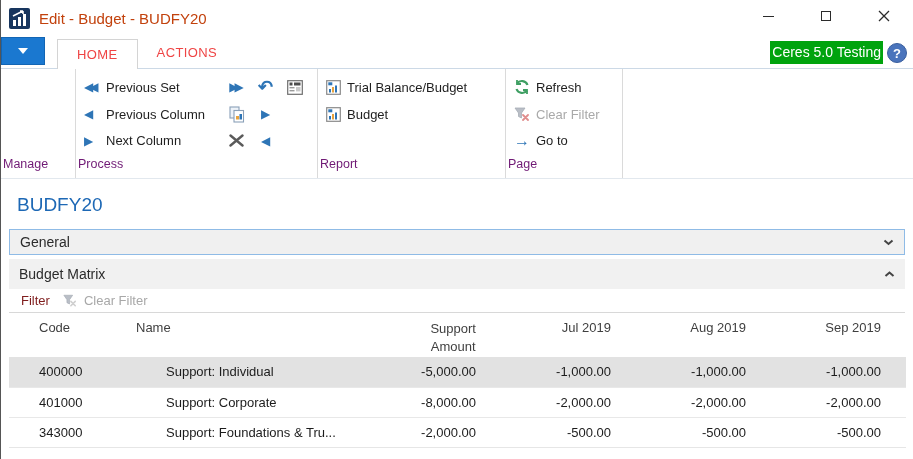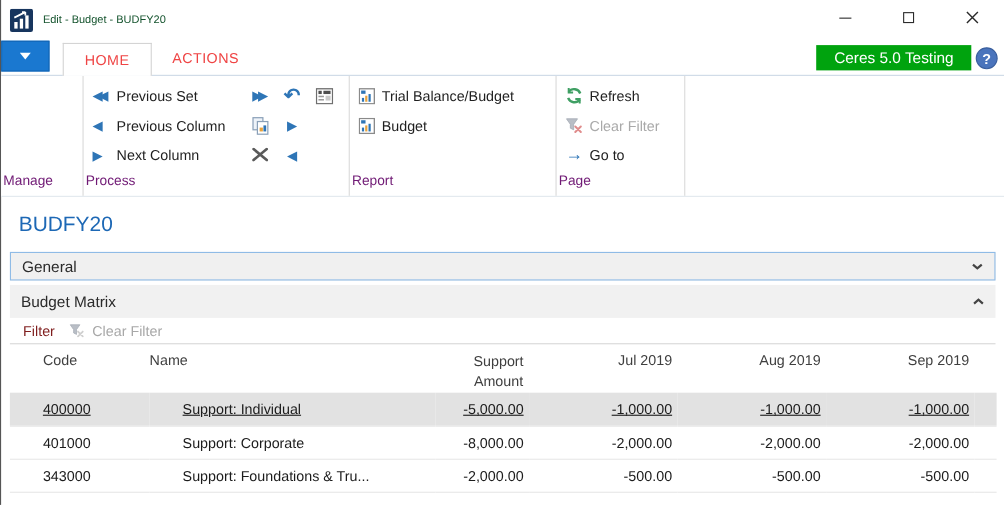--- a/index.html
+++ b/index.html
@@ -7,32 +7,32 @@
   body {
     font-family: "Liberation Sans", sans-serif;
     background: #ffffff;
     border-left: 1px solid #555;
     overflow: hidden;
     color: #1f1f1f;
   }
   
   .titlebar { height: 36px; display: flex; align-items: center; padding-left: 8px; }
   .app-icon { width: 21px; height: 21px; flex: 0 0 auto; }
-  .win-title { font-size: 10px; color: #14532d; margin-left: 9px; white-space: nowrap; }
+  .win-title { font-size: 15px; color: #c2410c; margin-left: 9px; white-space: nowrap; }
   .win-controls { margin-left: auto; display: flex; height: 100%; }
   .win-btn { width: 58px; height: 32px; display: flex; align-items: center; justify-content: center; cursor: default; }
   .glyph-min { width: 11px; border-bottom: 1px solid #2b2b2b; height: 1px; }
   .glyph-max { width: 10px; height: 10px; border: 1px solid #2b2b2b; }
   
   .tabrow { height: 33px; display: flex; align-items: flex-end; border-bottom: 1px solid #ccd9e6; padding-right: 4px; position: relative; }
   .app-menu-btn { width: 44px; height: 28px; background: #1a78d0; border: 1px solid #1265b4; margin: 0 12px 3px 0; display: flex; align-items: center; justify-content: center; }
   .caret-down { width: 0; height: 0; border-left: 5px solid transparent; border-right: 5px solid transparent; border-top: 6px solid #fff; }
   .tab { height: 30px; line-height: 30px; padding: 0 19px; font-size: 13px; color: #ef4444; letter-spacing: .4px; position: relative; }
   .tab.active { background: #fff; border: 1px solid #d4d4d4; border-bottom: none; margin-bottom: -1px; z-index: 2; }
-  .badge { margin-left: auto; background: #00a30e; color: #fff; font-size: 14px; height: 23px; line-height: 23px; padding: 0 16px; margin-bottom: 4px; }
+  .badge { margin-left: auto; background: #00a30e; color: #fff; font-size: 14px; height: 23px; line-height: 23px; padding: 0 2px; margin-bottom: 4px; }
   .help-btn { width: 20px; height: 20px; border-radius: 50%; background: #4a74bc; border: 1px solid #3a5f9e; color: #fff; font-size: 13px; font-weight: bold; display: flex; align-items: center; justify-content: center; margin: 0 2px 5px 4px; }
   
   .ribbon { height: 110px; display: flex; border-bottom: 1px solid #e2e8ee; background: #fff; }
   .rgroup { display: flex; flex-direction: column; border-right: 1px solid #dadada; padding: 5px 2px 0 2px; }
   .rgroup-label { margin-top: auto; text-align: left; color: #701a75; font-size: 12.5px; padding: 3px 0 7px; }
   .g-manage { width: 75px; }
   .g-process { width: 242px; }
   .g-report { width: 188px; }
   .g-page { width: 117px; }
   .g-fill { flex: 1; border-right: none; }
@@ -63,21 +63,21 @@
   col.c-m { width: 135px; } col.c-fill { width: 20px; }
   th { font-weight: normal; font-size: 13px; color: #3f3f3f; vertical-align: top; padding-top: 7px; height: 44px; }
   th.h-code { text-align: left; padding-left: 30px; }
   th.h-name { text-align: left; }
   th.num, td.num { text-align: right; padding-right: 5px; }
   th .two-line { display: inline-block; text-align: center; line-height: 1.35; }
   td { font-size: 13px; color: #1c1c1c; height: 30px; }
   td.c1 { padding-left: 30px; }
   td.c2 { padding-left: 30px; }
   tr.datarow + tr.datarow td { border-top: 1px solid #e8e8e8; }
-  tr.datarow.selected td { background: #e2e2e2; text-decoration: underline; }
+  tr.datarow.selected td { background: #e2e2e2; }
   tr.endline td { border-top: 1px solid #e6e6e6; height: 8px; }
   
   .ic { display: inline-block; vertical-align: middle; }
 </style>
 </head>
 <body>
 
 <div class="titlebar">
   <svg class="app-icon" viewBox="0 0 21 21">
     <rect x="0" y="0" width="21" height="21" rx="2" fill="#17355e"></rect>

